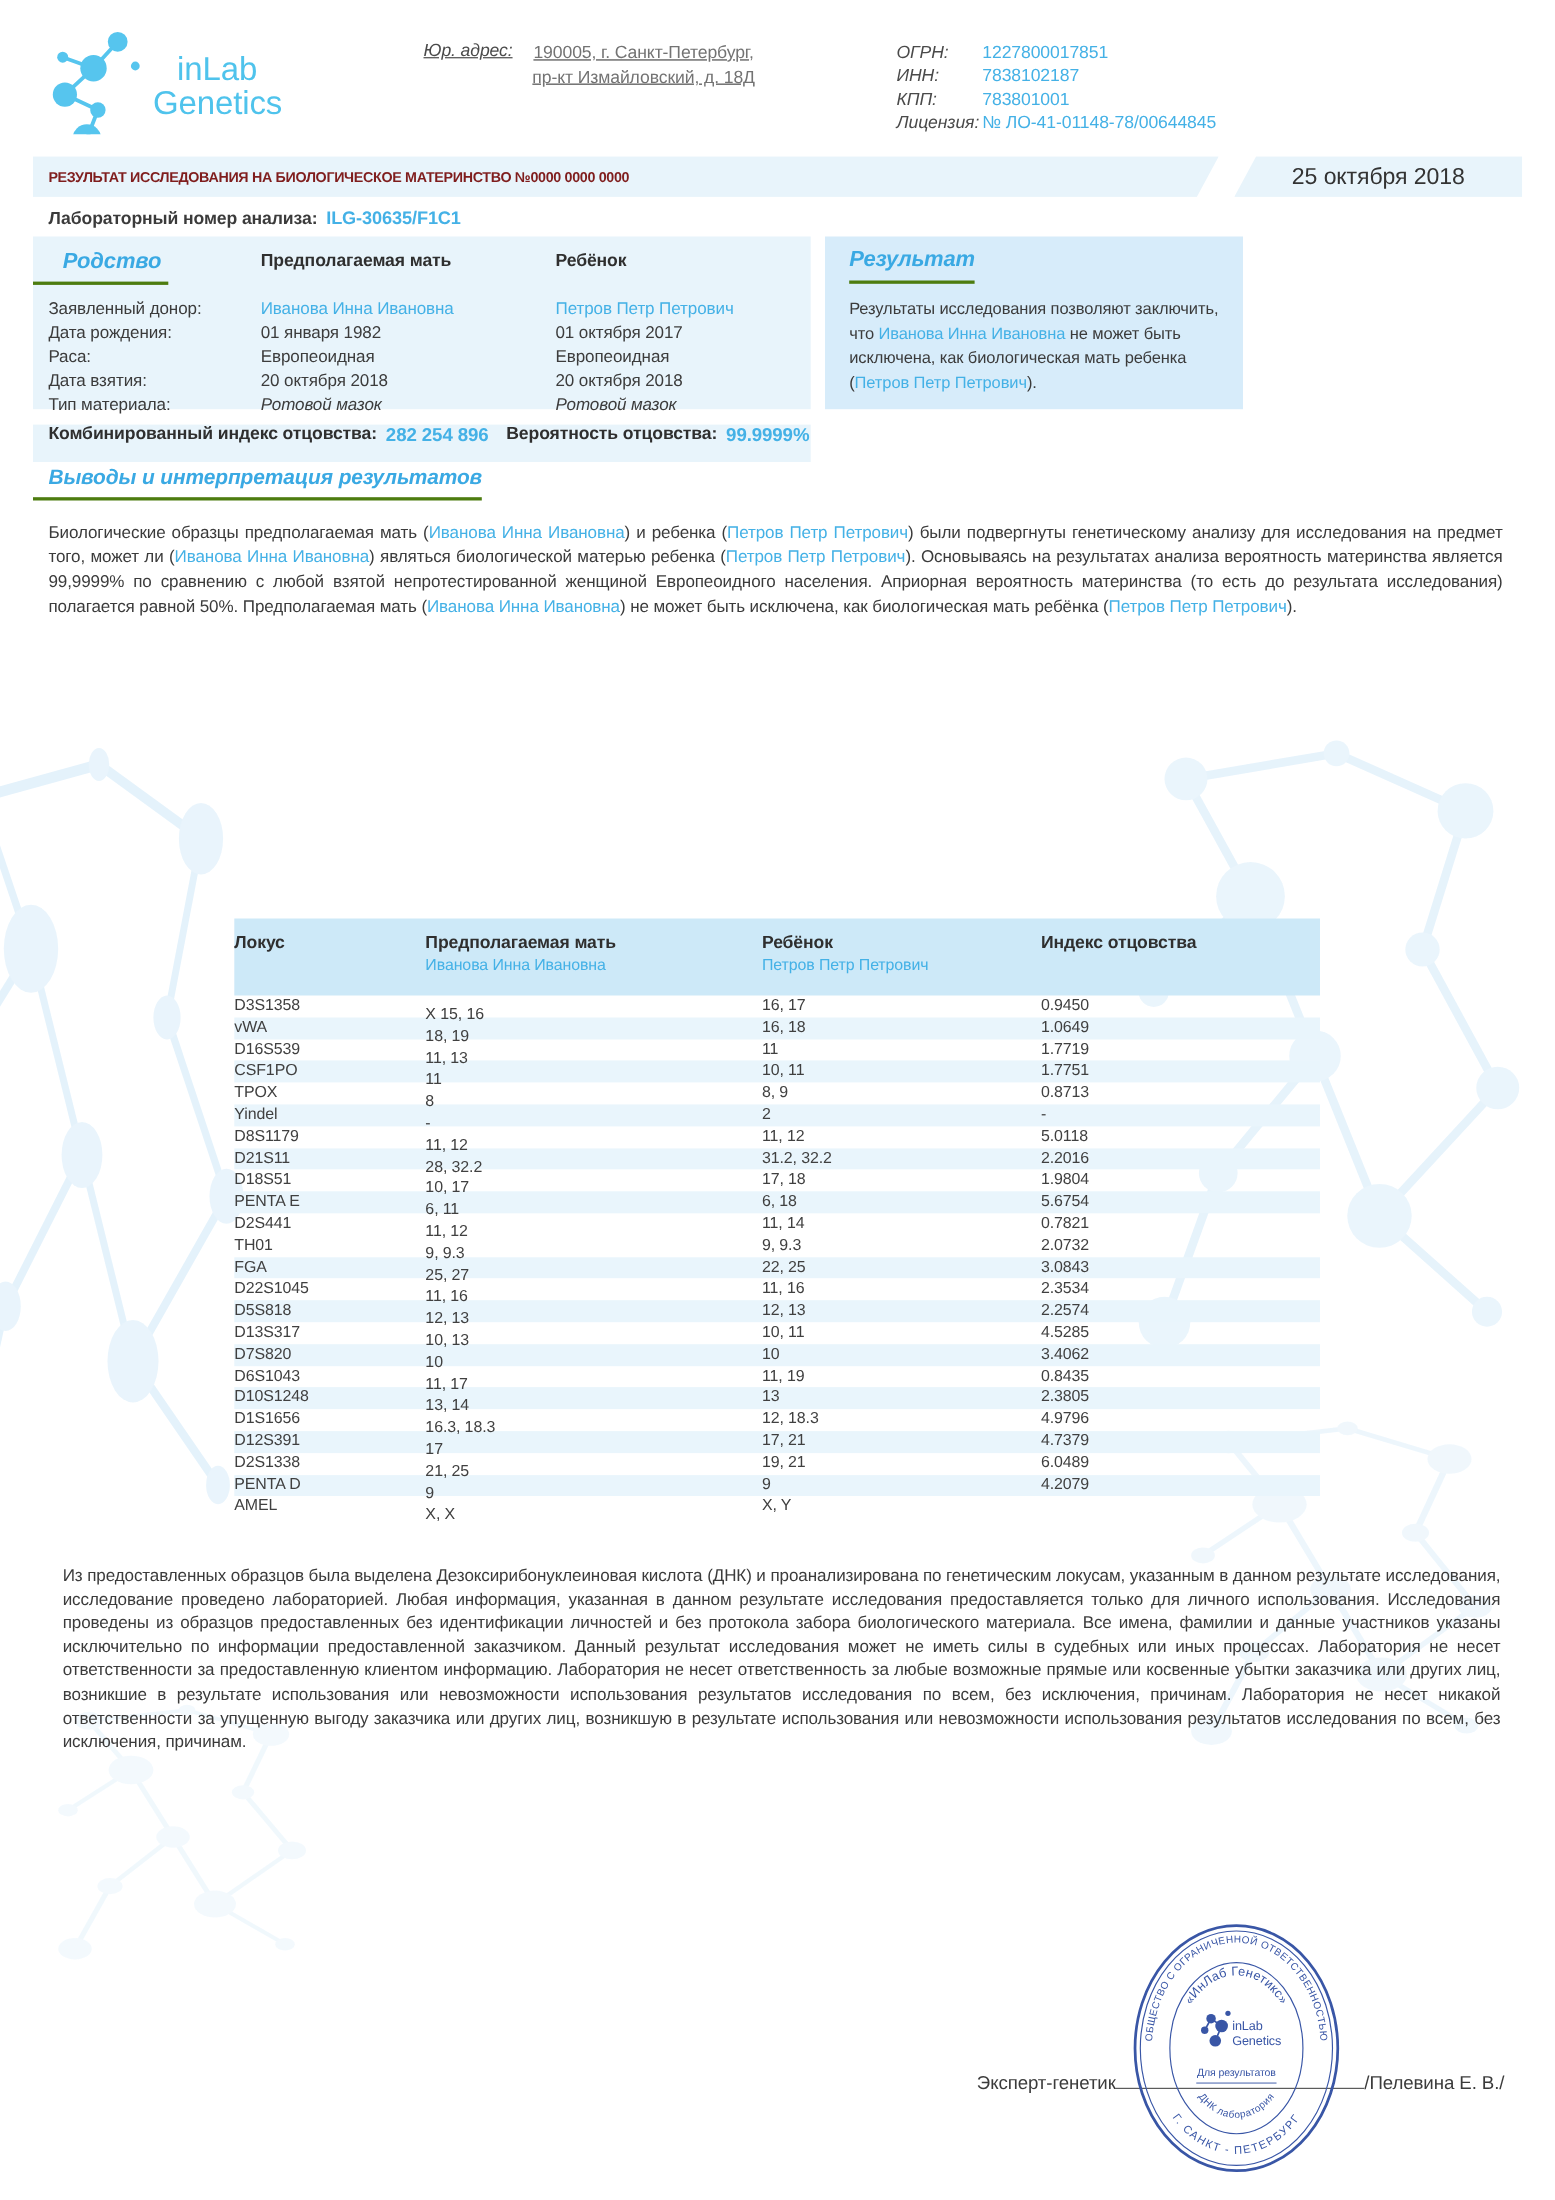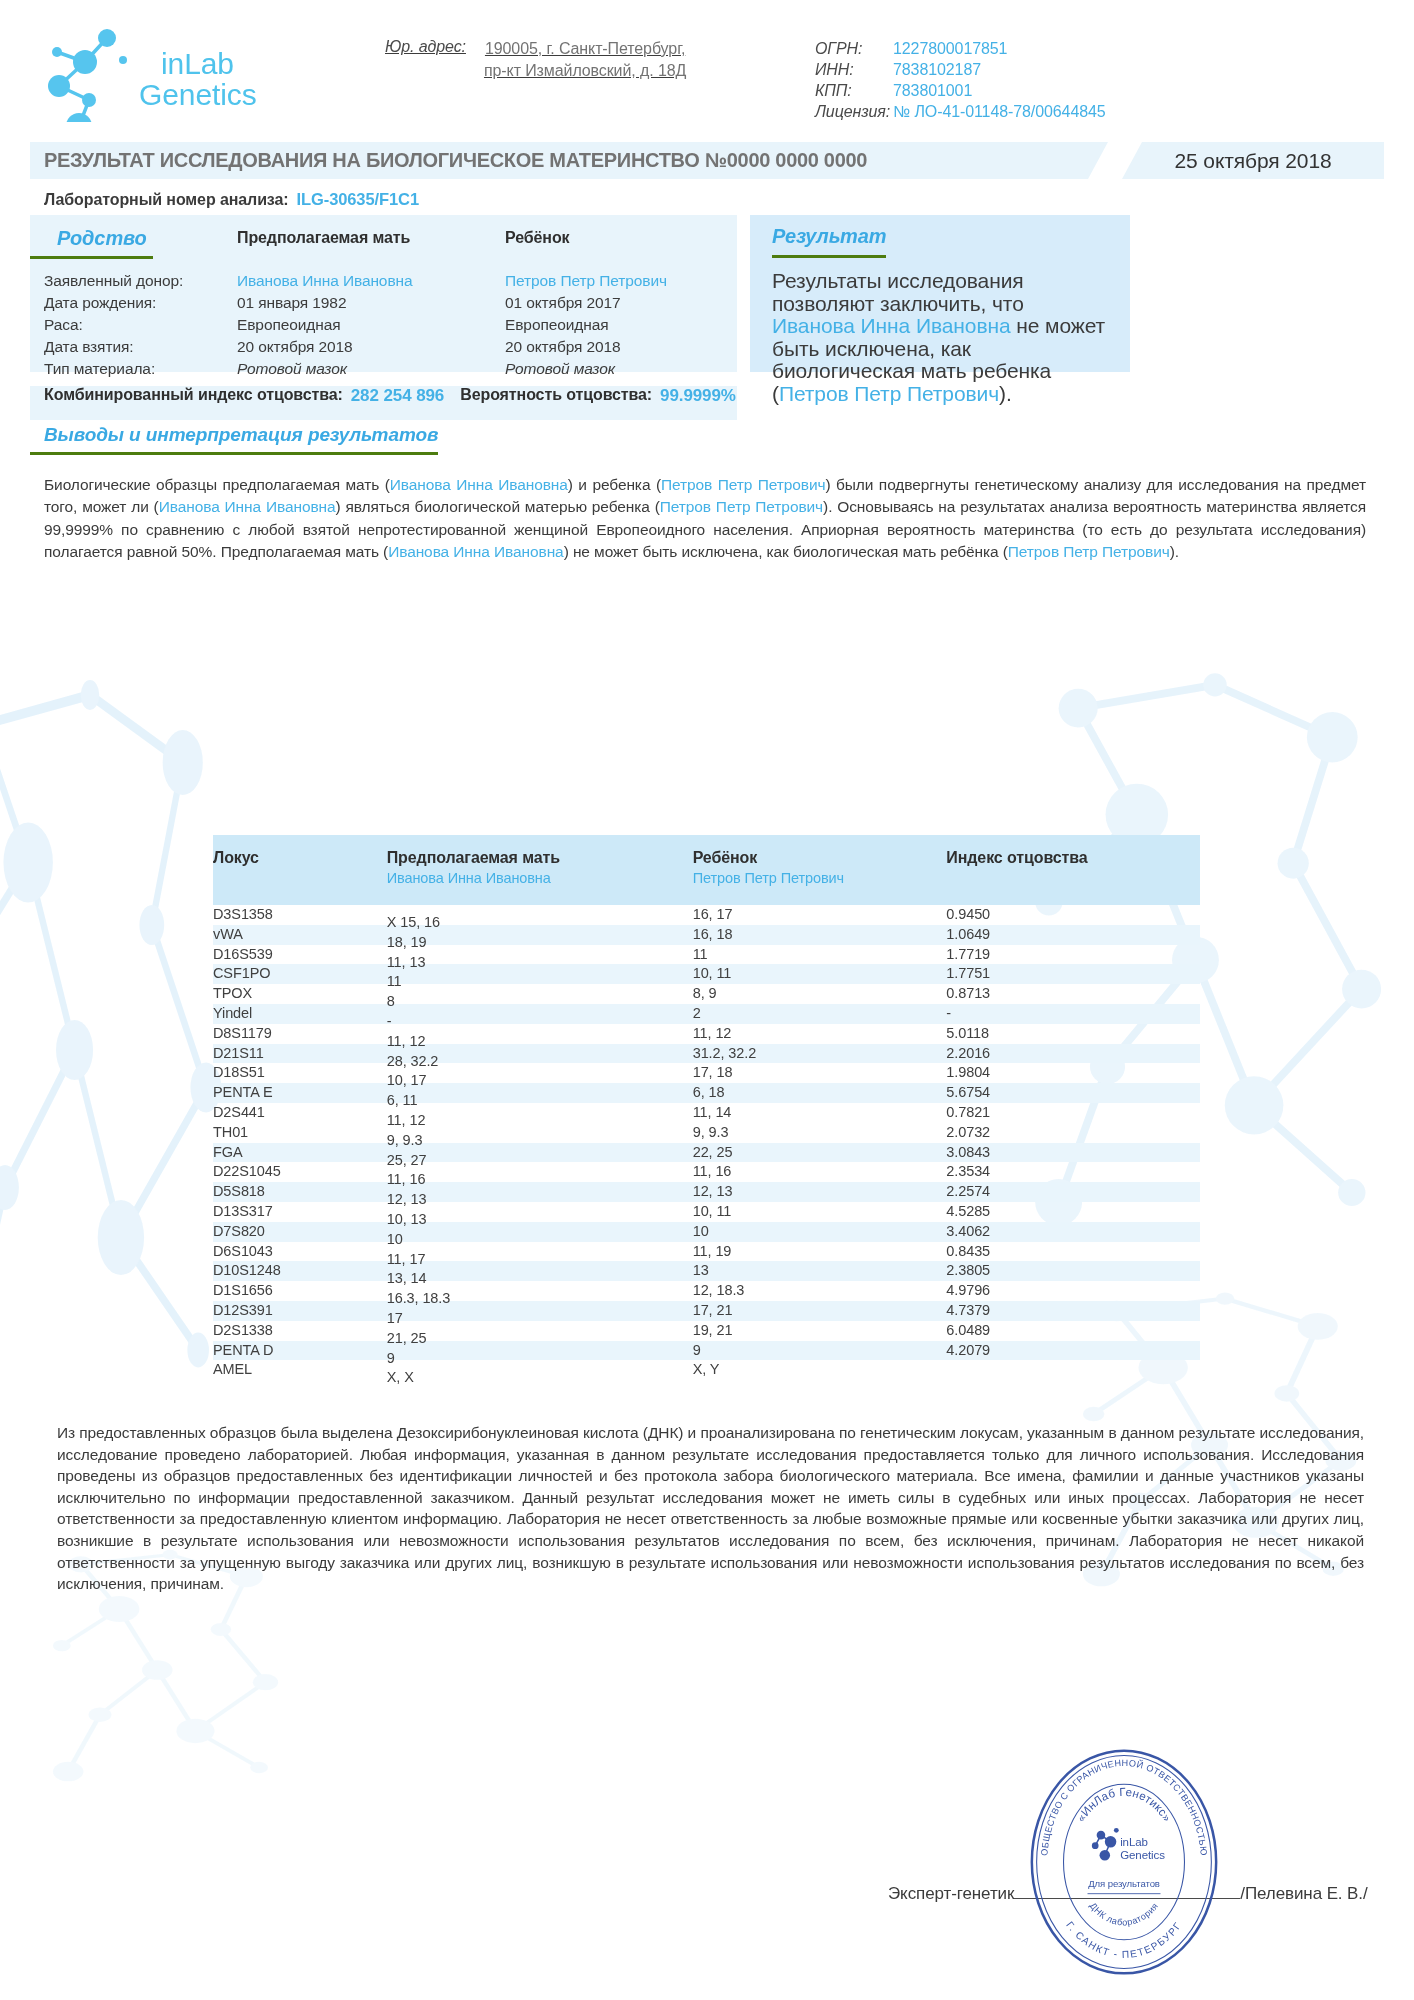--- a/index.html
+++ b/index.html
@@ -17,21 +17,21 @@
   .addr{left:385px;top:38px;display:flex;gap:18px;font-size:16px;text-decoration:underline;}
   .addr-val{color:#737373;line-height:22px;text-align:center;}
   .registry{left:815px;top:38px;font-size:16px;}
   .reg-row{display:flex;line-height:21px;}
   .reg-row .hdr-label{width:78px;}
   .reg-val{color:#44b1e6;}
   
   .title-band{left:30px;top:142px;width:1078px;height:37px;background:#e8f4fb;
     clip-path:polygon(0 0,100% 0,calc(100% - 20px) 100%,0 100%);
     display:flex;align-items:center;padding-left:14px;box-sizing:border-box;}
-  .title-band span{color:#737373;font-weight:bold;font-size:20px;letter-spacing:-0.3px;}
+  .title-band span{color:#7f1d1d;font-weight:bold;font-size:13px;letter-spacing:-0.3px;}
   .date-band{left:1122px;top:142px;width:262px;height:37px;background:#e8f4fb;
     clip-path:polygon(20px 0,100% 0,100% 100%,0 100%);
     display:flex;align-items:center;justify-content:center;}
   .date-band span{font-size:21px;color:#333;}
   
   .lab-row{left:44px;top:190px;font-size:16px;display:flex;gap:8px;align-items:baseline;}
   .lab-row .lbl{font-weight:bold;color:#3b3b3b;}
   .lab-row .val{font-weight:bold;font-size:16.5px;}
   
   .panel-l{left:30px;top:215px;width:707px;height:157px;background:#e8f4fb;box-sizing:border-box;
@@ -41,21 +41,21 @@
   .panel-l .sec-head{margin-left:-14px;padding-left:27px;padding-right:6px;}
   .k-grid{display:grid;grid-template-columns:193px 268px 1fr;font-size:15.5px;line-height:22px;}
   .k-head{font-weight:bold;color:#2f2f2f;font-size:16px;}
   .k-row-head{margin-top:2px;}
   .k-rows{margin-top:11px;}
   .k-row .lab{color:#3b3b3b;}
   .k-row.accent .val{color:#44b1e6;}
   .k-row.italic .val{font-style:italic;}
   .panel-r{left:750px;top:215px;width:380px;height:157px;background:#d7ecfa;box-sizing:border-box;
     padding:10px 22px 0 22px;}
-  .panel-r p{margin:12px 0 0 0;font-size:21px;line-height:22.5px;color:#3b3b3b;}
+  .panel-r p{margin:12px 0 0 0;font-size:15px;line-height:22.5px;color:#3b3b3b;}
   
   .index-band{left:30px;top:386px;width:707px;height:34px;background:#e8f4fb;display:flex;
     padding-left:14px;box-sizing:border-box;font-size:16px;}
   .index-band .lbl{font-weight:bold;color:#2f2f2f;}
   .index-band .val{font-weight:bold;font-size:17px;margin-left:8px;}
   .index-band .g2{margin-left:16px;}
   
   .concl-head{left:30px;top:424px;}
   .concl-head .sec-head{font-size:19px;padding-left:14px;padding-bottom:6px;}
   .concl-par{left:44px;top:474px;width:1322px;font-size:15.5px;line-height:22.4px;

